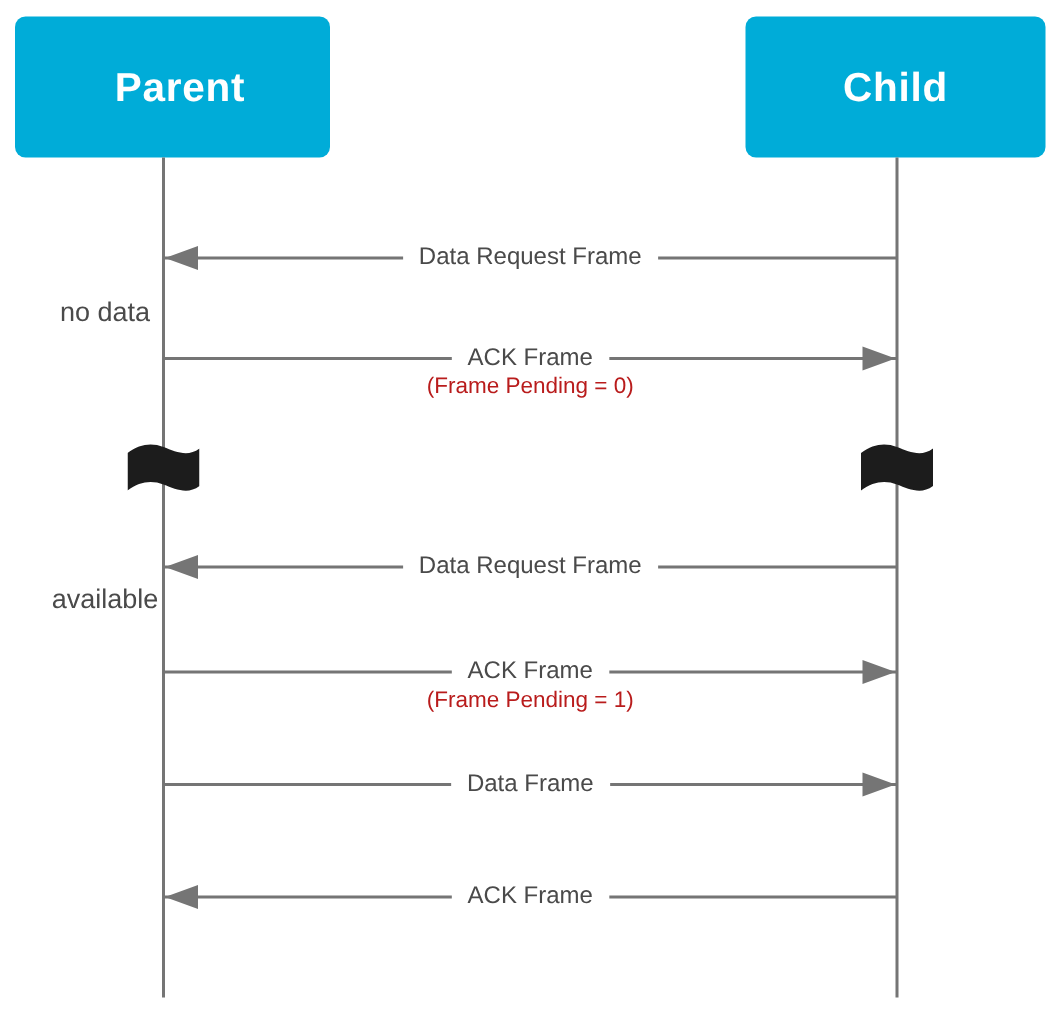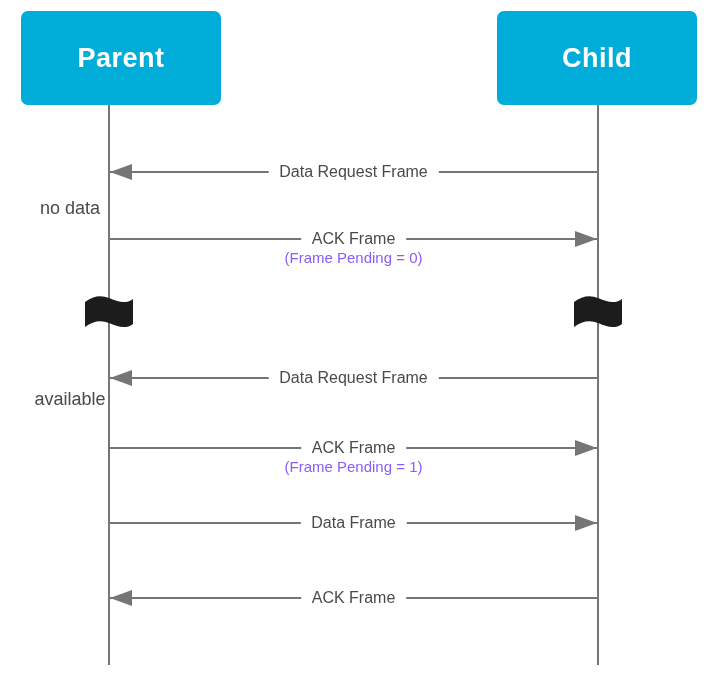--- a/index.html
+++ b/index.html
@@ -3,39 +3,39 @@
 <meta charset="utf-8">
 <style>
   html,body{margin:0;padding:0;background:#ffffff;}
   body{width:706px;height:676px;font-family:"Liberation Sans",sans-serif;}
   .diagram{position:relative;width:706px;height:676px;background:#ffffff;overflow:hidden;}
 
   
   .actor{position:absolute;top:11px;width:200px;height:94px;background:#00ACD8;border-radius:7px;
          display:flex;align-items:center;justify-content:center;color:#ffffff;
          font-size:27px;font-weight:bold;letter-spacing:0.5px;}
-  .actor.parent{left:21px;}
+  .actor.parent{left:10px;padding-left:10px;}
   .actor.child{left:497px;}
 
   
   .lifeline{position:absolute;top:105px;height:560px;width:2px;background:#757575;}
   .lifeline.parent{left:108px;}
   .lifeline.child{left:597px;}
 
   
   .msg{position:absolute;left:109px;width:489px;height:0;}
   .msg .line{position:absolute;left:0;right:0;top:-1px;height:2px;background:#757575;}
   .msg .arrowhead{position:absolute;width:0;height:0;top:-8px;
                   border-top:8px solid transparent;border-bottom:8px solid transparent;}
   .msg.dir-left  .arrowhead{left:1px;border-right:22px solid #757575;}
   .msg.dir-right .arrowhead{right:1px;border-left:22px solid #757575;}
   .msg .label{position:absolute;left:50%;top:0;transform:translate(-50%,-50%);
               background:#ffffff;padding:0 11px;font-size:16px;color:#4a4a4a;white-space:nowrap;}
   .msg .sublabel{position:absolute;left:50%;top:10px;transform:translateX(-50%);
-                 background:#ffffff;padding:0 6px;font-size:15px;color:#8b5cf6;white-space:nowrap;}
+                 background:#ffffff;padding:0 6px;font-size:15px;color:#b91c1c;white-space:nowrap;}
   .m0{top:172px;} .m1{top:239px;} .m2{top:378px;} .m3{top:448px;} .m4{top:523px;} .m5{top:598px;}
 
   
   .note{position:absolute;left:20px;width:100px;text-align:center;
         font-size:18px;line-height:23px;color:#4a4a4a;}
   .note.n1{top:197px;}
   .note.n2{top:388px;}
 
   
   .flag{position:absolute;width:48px;height:40px;}

